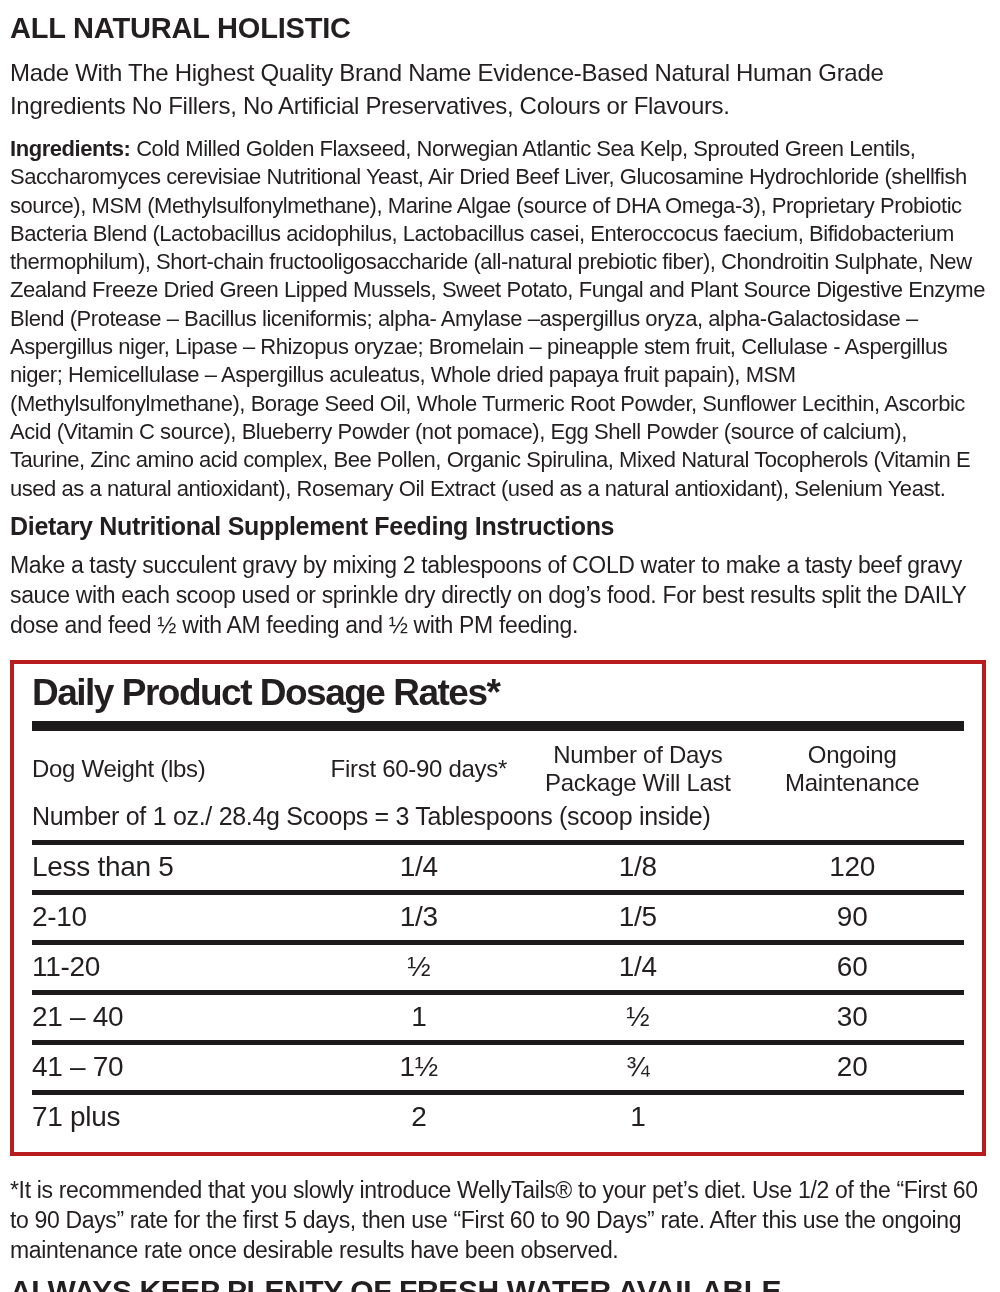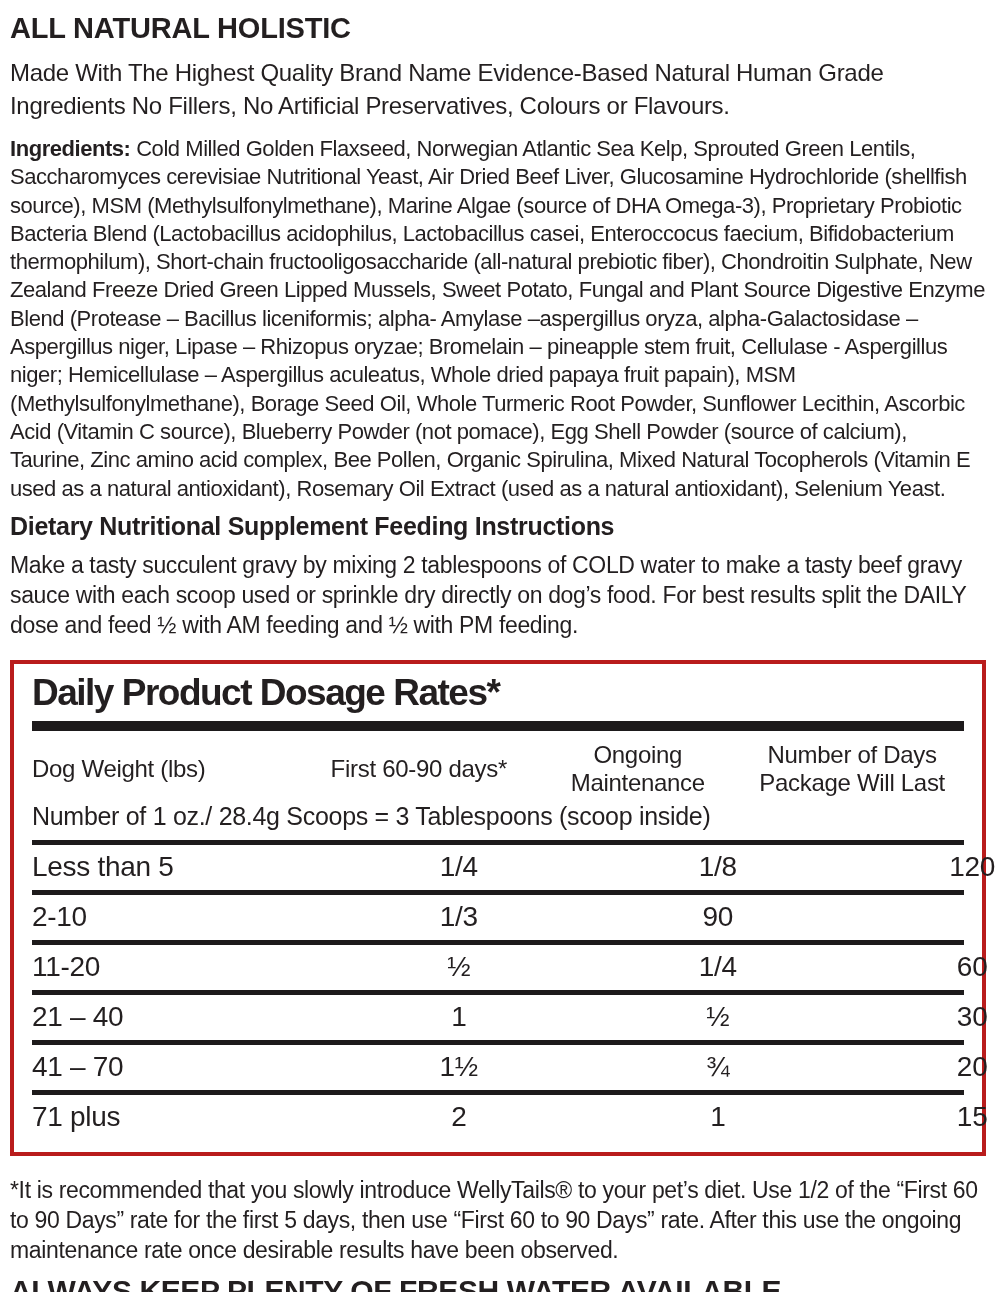--- a/index.html
+++ b/index.html
@@ -81,21 +81,20 @@
     padding-bottom: 9px;
   }
   .dosage-row {
     display: grid;
     grid-template-columns: 29% 25% 22% 24%;
     align-items: center;
     border-top: 5px solid #1d1a1b;
     font-size: 28px;
     letter-spacing: -0.3px;
     padding: 6px 0 7px 0;
-    gap: 40px;
   }
   .dosage-row:last-child { padding-bottom: 19px; }
 
   .footnote {
     font-size: 23px;
     line-height: 30px;
     letter-spacing: -0.35px;
     margin-bottom: 9px;
   }
 
@@ -125,37 +124,38 @@
 
 <p class="feeding-text">Make a tasty succulent gravy by mixing 2 tablespoons of COLD water to make a tasty beef gravy sauce with each scoop used or sprinkle dry directly on dog’s food. For best results split the DAILY dose and feed ½ with AM feeding and ½ with PM feeding.</p>
 
 <div class="dosage-box">
   <div class="dosage-title">Daily Product Dosage Rates*</div>
   <div class="dosage-bar"></div>
 
   <div class="dosage-header">
     <div>Dog Weight (lbs)</div>
     <div class="cell-c">First 60-90 days*</div>
+    <div class="cell-c">Number of Days
+Package Will Last</div>
     <div class="cell-c">Ongoing
 Maintenance</div>
-    <div class="cell-c">Number of Days
-Package Will Last</div>
   </div>
 
   <div class="scoop-note">Number of 1 oz./ 28.4g Scoops = 3 Tablespoons (scoop inside)</div>
 
   <div class="dosage-row">
     <div>Less than 5</div>
     <div class="cell-c">1/4</div>
     <div class="cell-c">1/8</div>
     <div class="cell-c">120</div>
   </div>
   <div class="dosage-row">
     <div>2-10</div>
     <div class="cell-c">1/3</div>
+    <div class="cell-c">1/5</div>
     <div class="cell-c">90</div>
   </div>
   <div class="dosage-row">
     <div>11-20</div>
     <div class="cell-c">½</div>
     <div class="cell-c">1/4</div>
     <div class="cell-c">60</div>
   </div>
   <div class="dosage-row">
     <div>21 – 40</div>
@@ -166,21 +166,20 @@
   <div class="dosage-row">
     <div>41 – 70</div>
     <div class="cell-c">1½</div>
     <div class="cell-c">¾</div>
     <div class="cell-c">20</div>
   </div>
   <div class="dosage-row">
     <div>71 plus</div>
     <div class="cell-c">2</div>
     <div class="cell-c">1</div>
-    <div class="cell-c">15</div>
   </div>
 </div>
 
 <p class="footnote">*It is recommended that you slowly introduce WellyTails® to your pet’s diet. Use 1/2 of the “First 60 to 90 Days” rate for the first 5 days, then use “First 60 to 90 Days” rate. After this use the ongoing maintenance rate once desirable results have been observed.</p>
 
 <h2 class="water-notice">ALWAYS KEEP PLENTY OF FRESH WATER AVAILABLE</h2>
 
 <p class="trademark">WellyTails®, is Trademark of WELLYTAILS Inc. All rights reserved.</p>
 
 </body></html>

